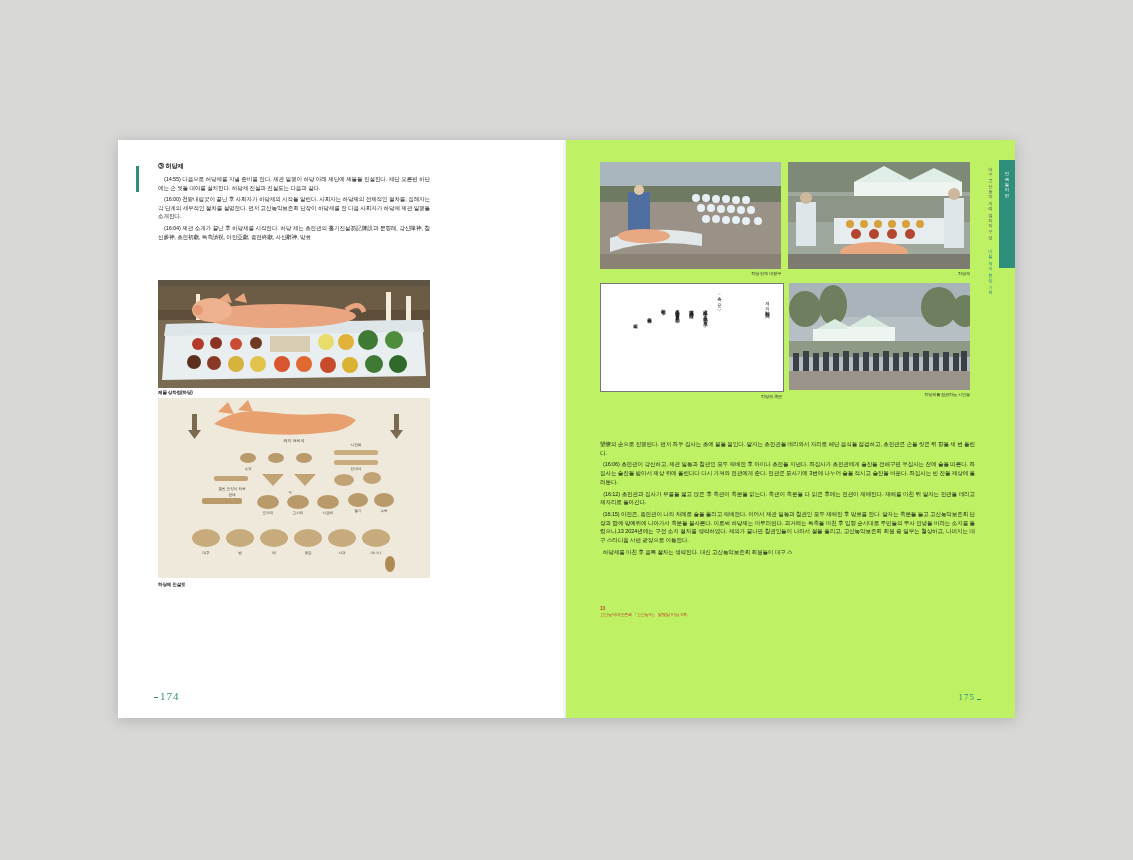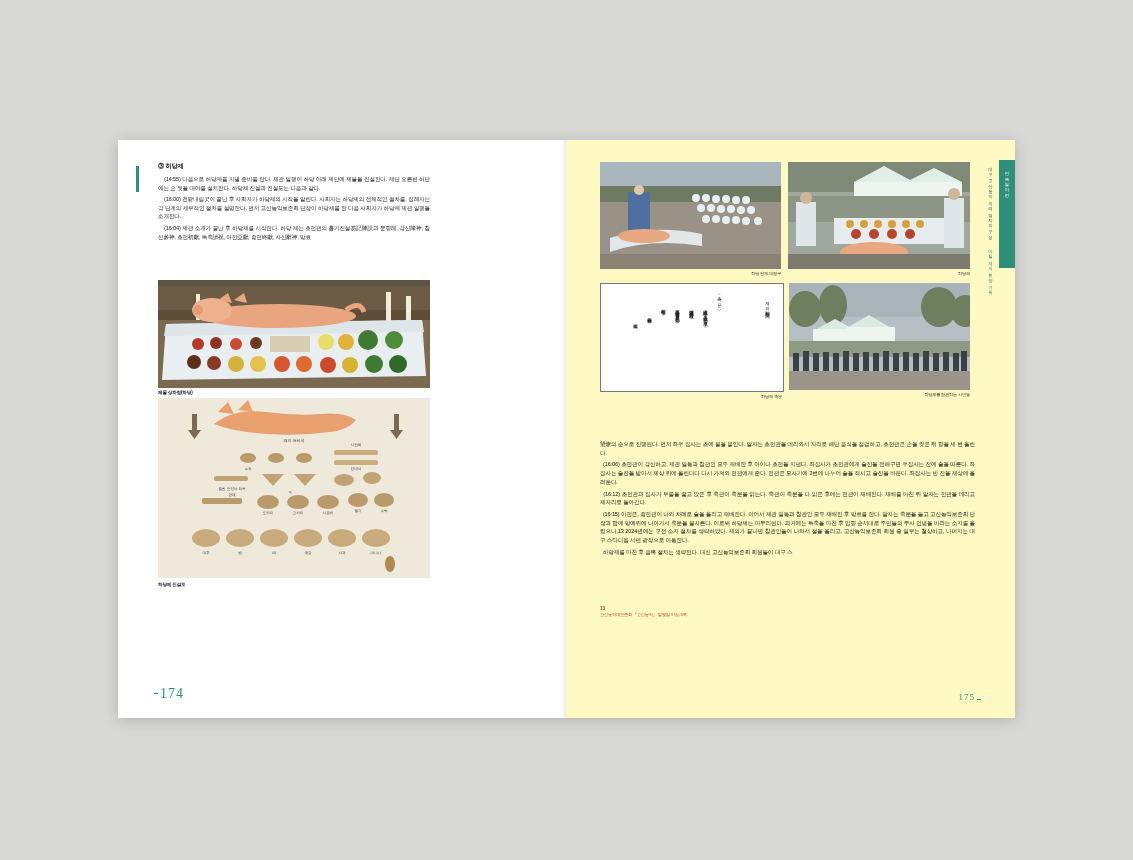--- a/index.html
+++ b/index.html
@@ -17,21 +17,21 @@
     display:flex;
     box-shadow:0 2px 14px rgba(0,0,0,.18);
   }
   .page{
     position:relative;
     background:#ffffff;
     height:100%;
     box-sizing:border-box;
   }
   .page.left{width:448px;}
-  .page.right{width:449px;background:#fef9c3;text-decoration:underline;}
+  .page.right{width:449px;background:#bef264;text-decoration:underline;}
   .gutter-shadow{
     position:absolute;left:444px;top:0;width:10px;height:100%;
     background:linear-gradient(to right, rgba(0,0,0,0.00), rgba(0,0,0,0.10), rgba(0,0,0,0.00));
     pointer-events:none;
   }
 
   
   .lmark{
     position:absolute;left:18px;top:26px;width:3px;height:26px;background:#2e8f7a;
   }
@@ -55,21 +55,21 @@
   }
   .cap{
     position:absolute;font-size:4.6px;color:#222;font-weight:bold;letter-spacing:-0.2px;
   }
   
   .diagram{
     position:absolute;left:40px;top:258px;width:272px;height:180px;
     background:#efe9dc;overflow:hidden;
   }
   .pagenum-l{
-    position:absolute;left:42px;bottom:16px;font-size:14px;color:#2e8f7a;
+    position:absolute;left:42px;bottom:16px;font-size:11px;color:#2e8f7a;
     letter-spacing:1px;font-family:"Liberation Serif",serif;
   }
   .pagenum-l:before{content:"";position:absolute;left:-6px;top:7px;width:4px;height:1px;background:#2e8f7a;}
 
   
   .rtab{
     position:absolute;right:0;top:20px;width:16px;height:108px;background:#2e8f7a;
   }
   .rtab span{
     display:block;color:#fff;font-size:4.4px;writing-mode:vertical-rl;

